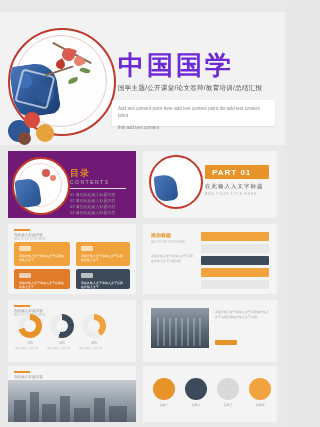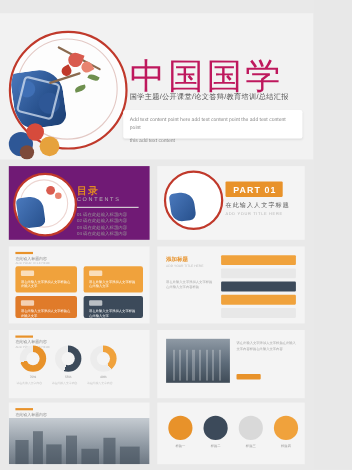--- a/index.html
+++ b/index.html
@@ -47,21 +47,21 @@
   .p3{left:46px;top:30px;width:9px;height:9px;background:#c0392b;transform:rotate(-30deg);}
   .branch{position:absolute;left:40px;top:22px;width:44px;height:2px;background:#8a6a4f;transform:rotate(28deg);border-radius:2px;}
   .branch2{position:absolute;left:34px;top:40px;width:30px;height:2px;background:#8a6a4f;transform:rotate(-18deg);border-radius:2px;}
   .leaf{position:absolute;width:10px;height:5px;background:#6e8f4e;border-radius:60% 0 60% 0;}
   .l1{left:70px;top:38px;transform:rotate(25deg);}
   .l2{left:58px;top:48px;transform:rotate(-15deg);}
 
   .cover-title{
     position:absolute;left:118px;top:36px;
     font-family:"Liberation Serif","DejaVu Serif",serif;
-    font-size:32px;font-weight:normal;color:#be185d;letter-spacing:3px;
+    font-size:26px;font-weight:bold;color:#6d28d9;letter-spacing:3px;
     white-space:nowrap;
   }
   .cover-sub{
     position:absolute;left:118px;top:72px;width:152px;
     font-size:6.5px;color:#4c4c4c;letter-spacing:.3px;white-space:nowrap;
   }
   .cover-band{
     position:absolute;left:112px;top:88px;width:163px;height:26px;
     background:#ffffff;border-radius:2px;
     box-shadow:0 1px 2px rgba(0,0,0,.08);
@@ -105,21 +105,21 @@
   .part-ring{
     position:absolute;left:6px;top:4px;width:50px;height:50px;border-radius:50%;
     border:2px solid #c0392b;background:#fff;
   }
   .part-blue{
     position:absolute;left:4px;top:18px;width:22px;height:26px;
     background:linear-gradient(135deg,#4a79bd,#27508c);
     border-radius:4px 12px 6px 10px;transform:rotate(-8deg);
   }
   .part-badge{
-    position:absolute;left:62px;top:14px;width:52px;height:14px;background:#e8922a;border-radius:1px;
+    position:absolute;left:62px;top:14px;width:64px;height:14px;background:#e8922a;border-radius:1px;
   }
   .part-badge span{display:block;font-size:8px;font-weight:bold;color:#fff;letter-spacing:1px;padding:3px 0 0 7px;}
   .part-cn{position:absolute;left:62px;top:32px;font-size:5.5px;color:#555;letter-spacing:1px;}
   .part-en{position:absolute;left:62px;top:41px;font-size:3.6px;color:#b5b5b5;letter-spacing:.6px;}
 
   
   .row3{position:absolute;left:0;top:224px;width:285px;height:70px;}
   .s-cards{left:8px;top:0;width:128px;height:70px;background:#f4f4f4;}
   .mini-head{position:absolute;left:6px;top:5px;}
   .mini-head .bar{width:16px;height:2px;background:#e8922a;margin-bottom:2px;}

